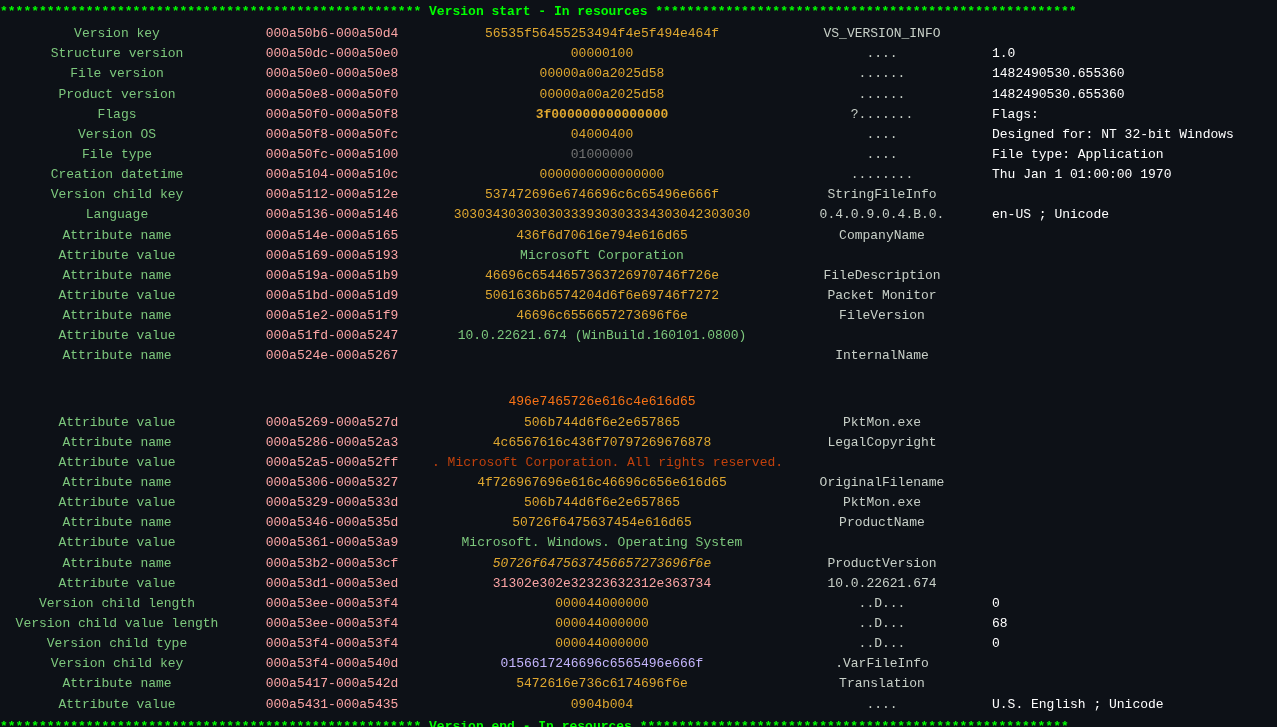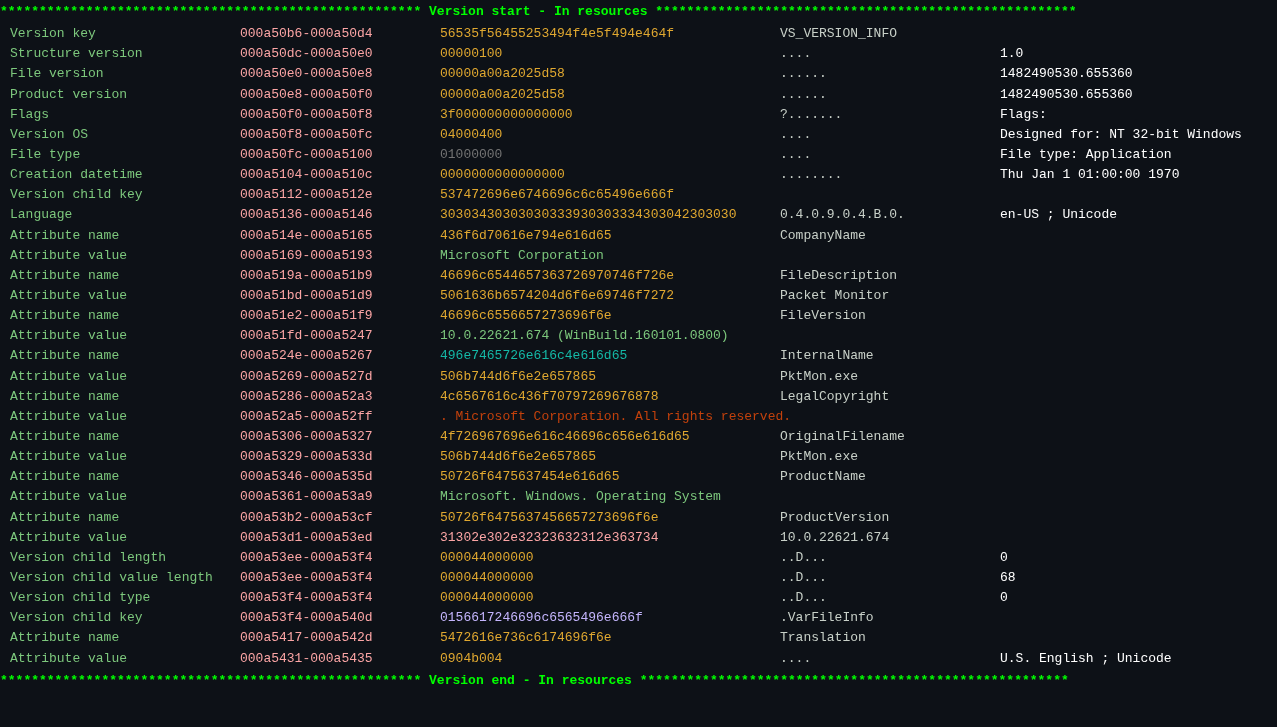--- a/index.html
+++ b/index.html
@@ -19,21 +19,22 @@
     }
     .header-bar, .footer-bar {
       color: #00ff00;
       font-weight: bold;
       white-space: nowrap;
       padding: 2px 0;
     }
     .row {
       display: flex;
       white-space: nowrap;
-      padding: 0 10px;
+      padding: 0 2px;
+      text-align: center;
     }
     .col-label {
       color: #7dc87d;
       min-width: 230px;
       flex-shrink: 0;
     }
     .col-addr {
       color: #fca5a5;
       min-width: 200px;
       flex-shrink: 0;
@@ -84,21 +85,21 @@
       <div class="row">
         <span class="col-label">Product version</span>
         <span class="col-addr">000a50e8-000a50f0</span>
         <span class="col-hex" style="color: rgb(224, 168, 48);">00000a00a2025d58</span>
         <span class="col-decoded">......</span>
         <span class="col-value white">1482490530.655360</span>
       </div>
       <div class="row">
         <span class="col-label">Flags</span>
         <span class="col-addr">000a50f0-000a50f8</span>
-        <span class="col-hex" style="color: rgb(224, 168, 48);">3f000000000000000</span>
+        <span class="col-hex" style="color: rgb(224, 168, 48); font-weight: bold;">3f000000000000000</span>
         <span class="col-decoded">?.......</span>
         <span class="col-value white">Flags:</span>
       </div>
       <div class="row">
         <span class="col-label">Version OS</span>
         <span class="col-addr">000a50f8-000a50fc</span>
         <span class="col-hex" style="color: rgb(224, 168, 48);">04000400</span>
         <span class="col-decoded">....</span>
         <span class="col-value white">Designed for: NT 32-bit Windows</span>
       </div>
@@ -113,20 +114,21 @@
         <span class="col-label">Creation datetime</span>
         <span class="col-addr">000a5104-000a510c</span>
         <span class="col-hex" style="color: rgb(224, 168, 48);">0000000000000000</span>
         <span class="col-decoded">........</span>
         <span class="col-value white">Thu Jan  1 01:00:00 1970</span>
       </div>
       <div class="row">
         <span class="col-label">Version child key</span>
         <span class="col-addr">000a5112-000a512e</span>
         <span class="col-hex" style="color: rgb(224, 168, 48);">537472696e6746696c6c65496e666f</span>
+        <span class="col-decoded">StringFileInfo</span>
       </div>
       <div class="row">
         <span class="col-label">Language</span>
         <span class="col-addr">000a5136-000a5146</span>
         <span class="col-hex" style="color: rgb(224, 168, 48);">30303430303030333930303334303042303030</span>
         <span class="col-decoded">0.4.0.9.0.4.B.0.</span>
         <span class="col-value white">en-US ; Unicode</span>
       </div>
       <div class="row">
         <span class="col-label">Attribute name</span>
@@ -160,21 +162,21 @@
       </div>
       <div class="row">
         <span class="col-label">Attribute value</span>
         <span class="col-addr">000a51fd-000a5247</span>
         <span class="col-hex" style="color: rgb(125, 200, 125);">10.0.22621.674 (WinBuild.160101.0800)</span>
         <span class="col-decoded"></span>
       </div>
       <div class="row">
         <span class="col-label">Attribute name</span>
         <span class="col-addr">000a524e-000a5267</span>
-        <span class="col-hex" style="color: #14b8a6;">496e7465726e616c4e616d65</span>
+        <span class="col-hex" style="color: #f97316; margin-top: 46px;">496e7465726e616c4e616d65</span>
         <span class="col-decoded">InternalName</span>
       </div>
       <div class="row">
         <span class="col-label">Attribute value</span>
         <span class="col-addr">000a5269-000a527d</span>
         <span class="col-hex" style="color: rgb(224, 168, 48);">506b744d6f6e2e657865</span>
         <span class="col-decoded">PktMon.exe</span>
       </div>
       <div class="row">
         <span class="col-label">Attribute name</span>
@@ -208,21 +210,21 @@
       </div>
       <div class="row">
         <span class="col-label">Attribute value</span>
         <span class="col-addr">000a5361-000a53a9</span>
         <span class="col-hex" style="color: rgb(125, 200, 125);">Microsoft. Windows. Operating System</span>
         <span class="col-decoded"></span>
       </div>
       <div class="row">
         <span class="col-label">Attribute name</span>
         <span class="col-addr">000a53b2-000a53cf</span>
-        <span class="col-hex" style="color: rgb(224, 168, 48);">50726f6475637456657273696f6e</span>
+        <span class="col-hex" style="color: rgb(224, 168, 48); font-style: italic;">50726f6475637456657273696f6e</span>
         <span class="col-decoded">ProductVersion</span>
       </div>
       <div class="row">
         <span class="col-label">Attribute value</span>
         <span class="col-addr">000a53d1-000a53ed</span>
         <span class="col-hex" style="color: #fca5a5;">31302e302e32323632312e363734</span>
         <span class="col-decoded">10.0.22621.674</span>
       </div>
       <div class="row">
         <span class="col-label">Version child length</span>

